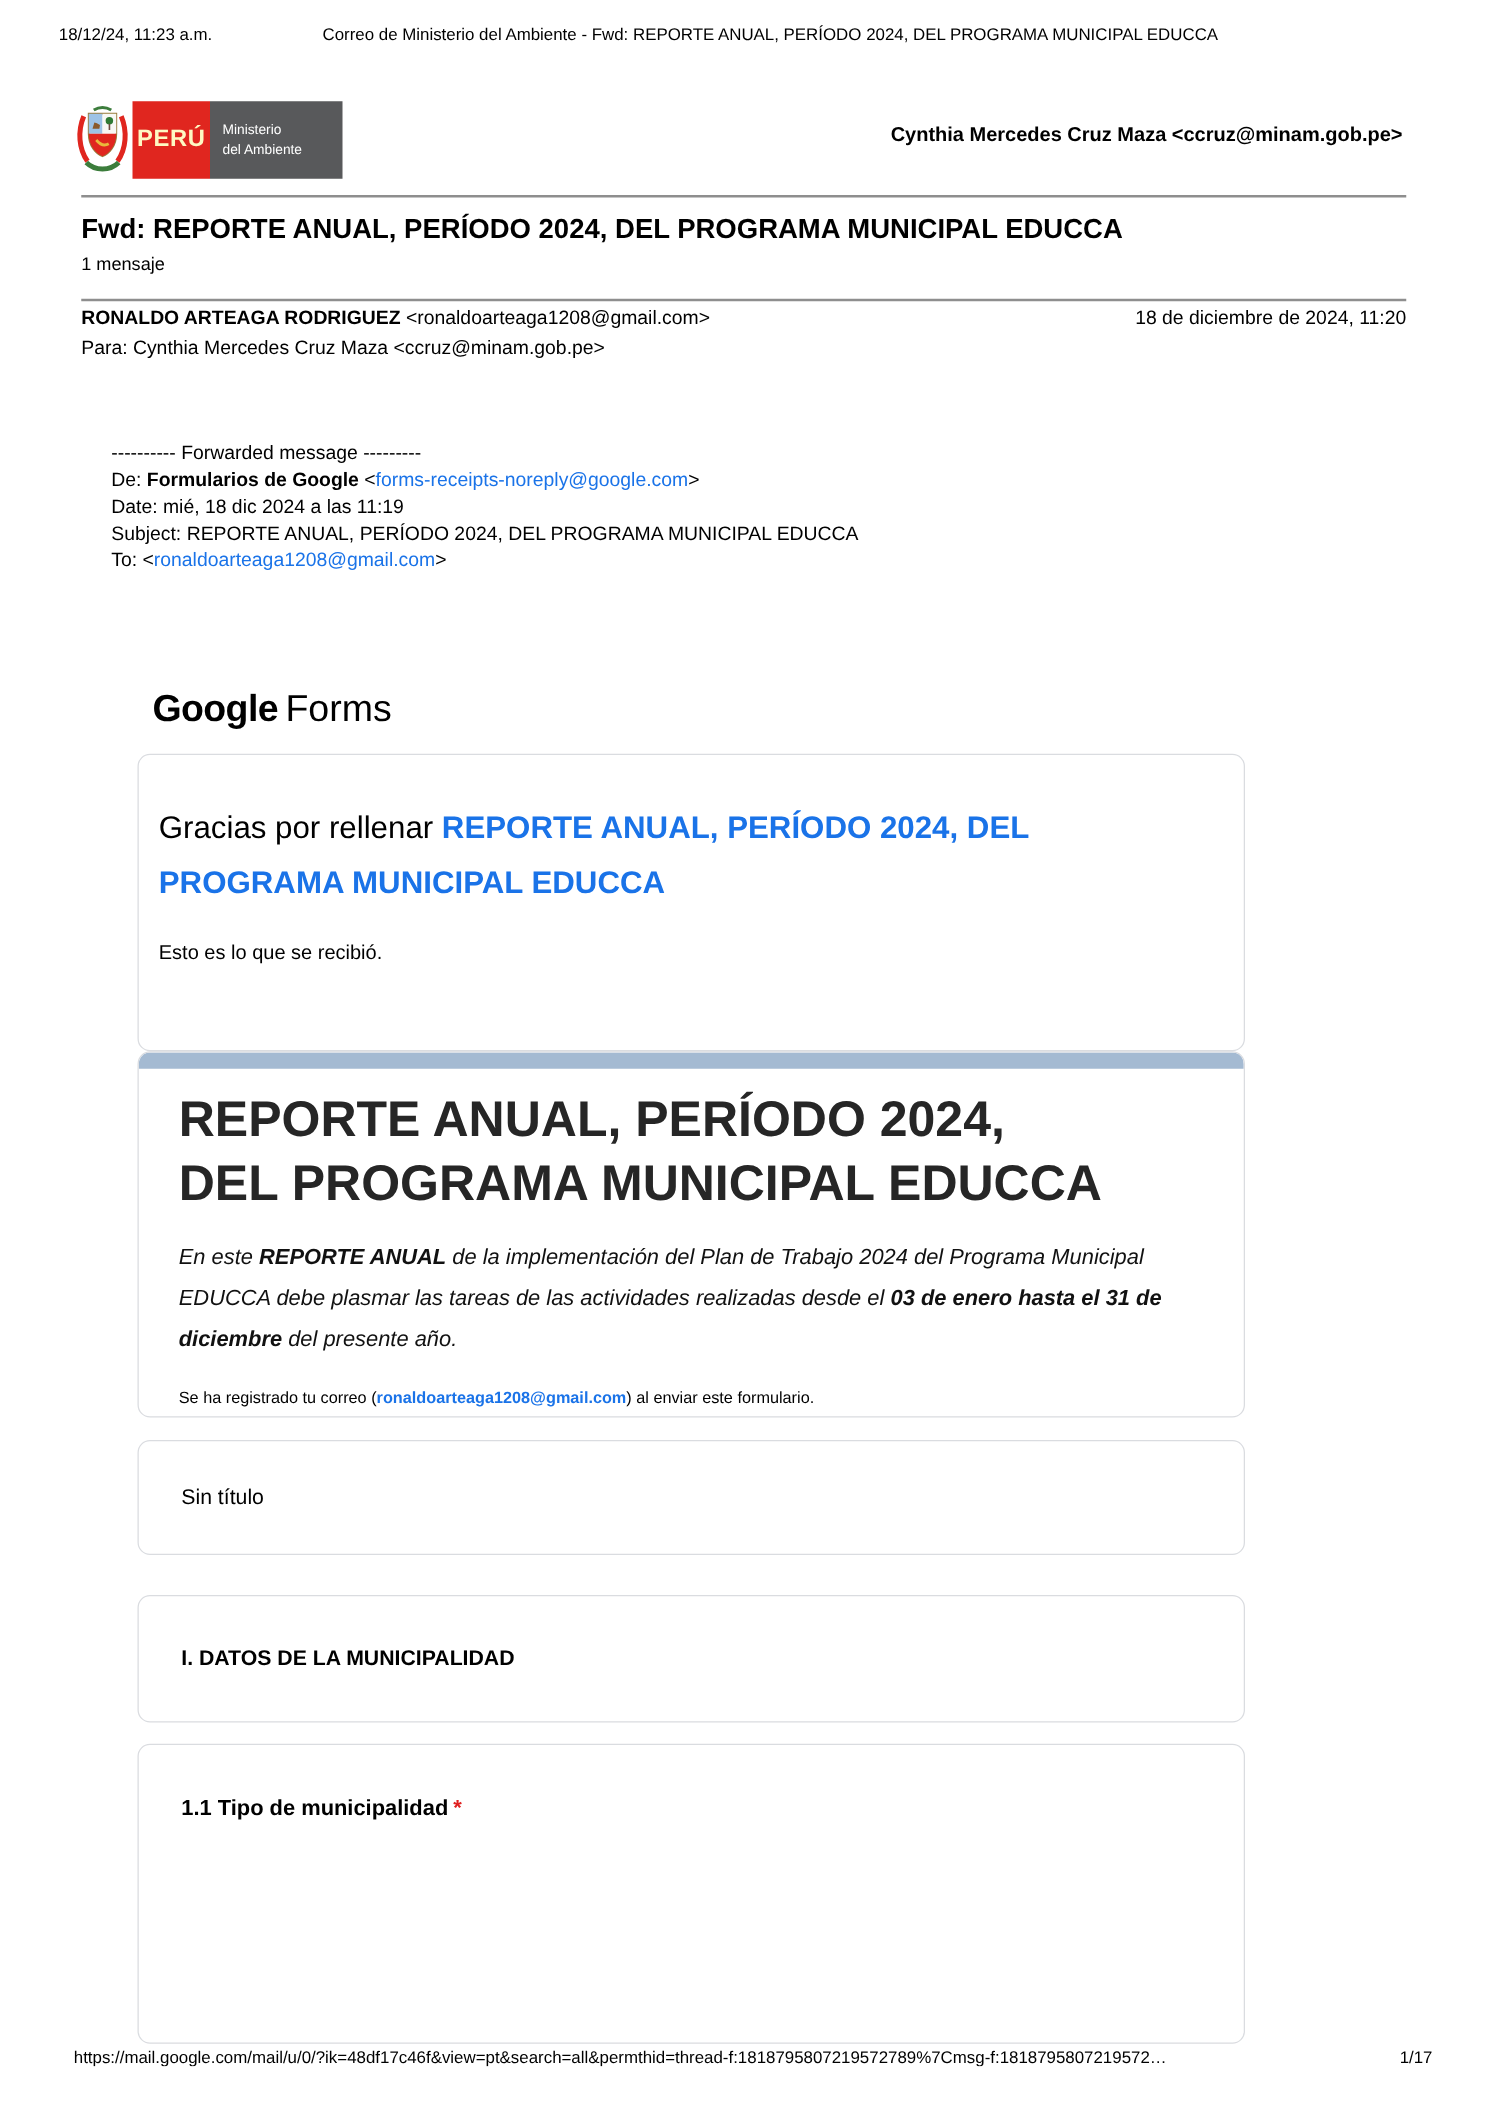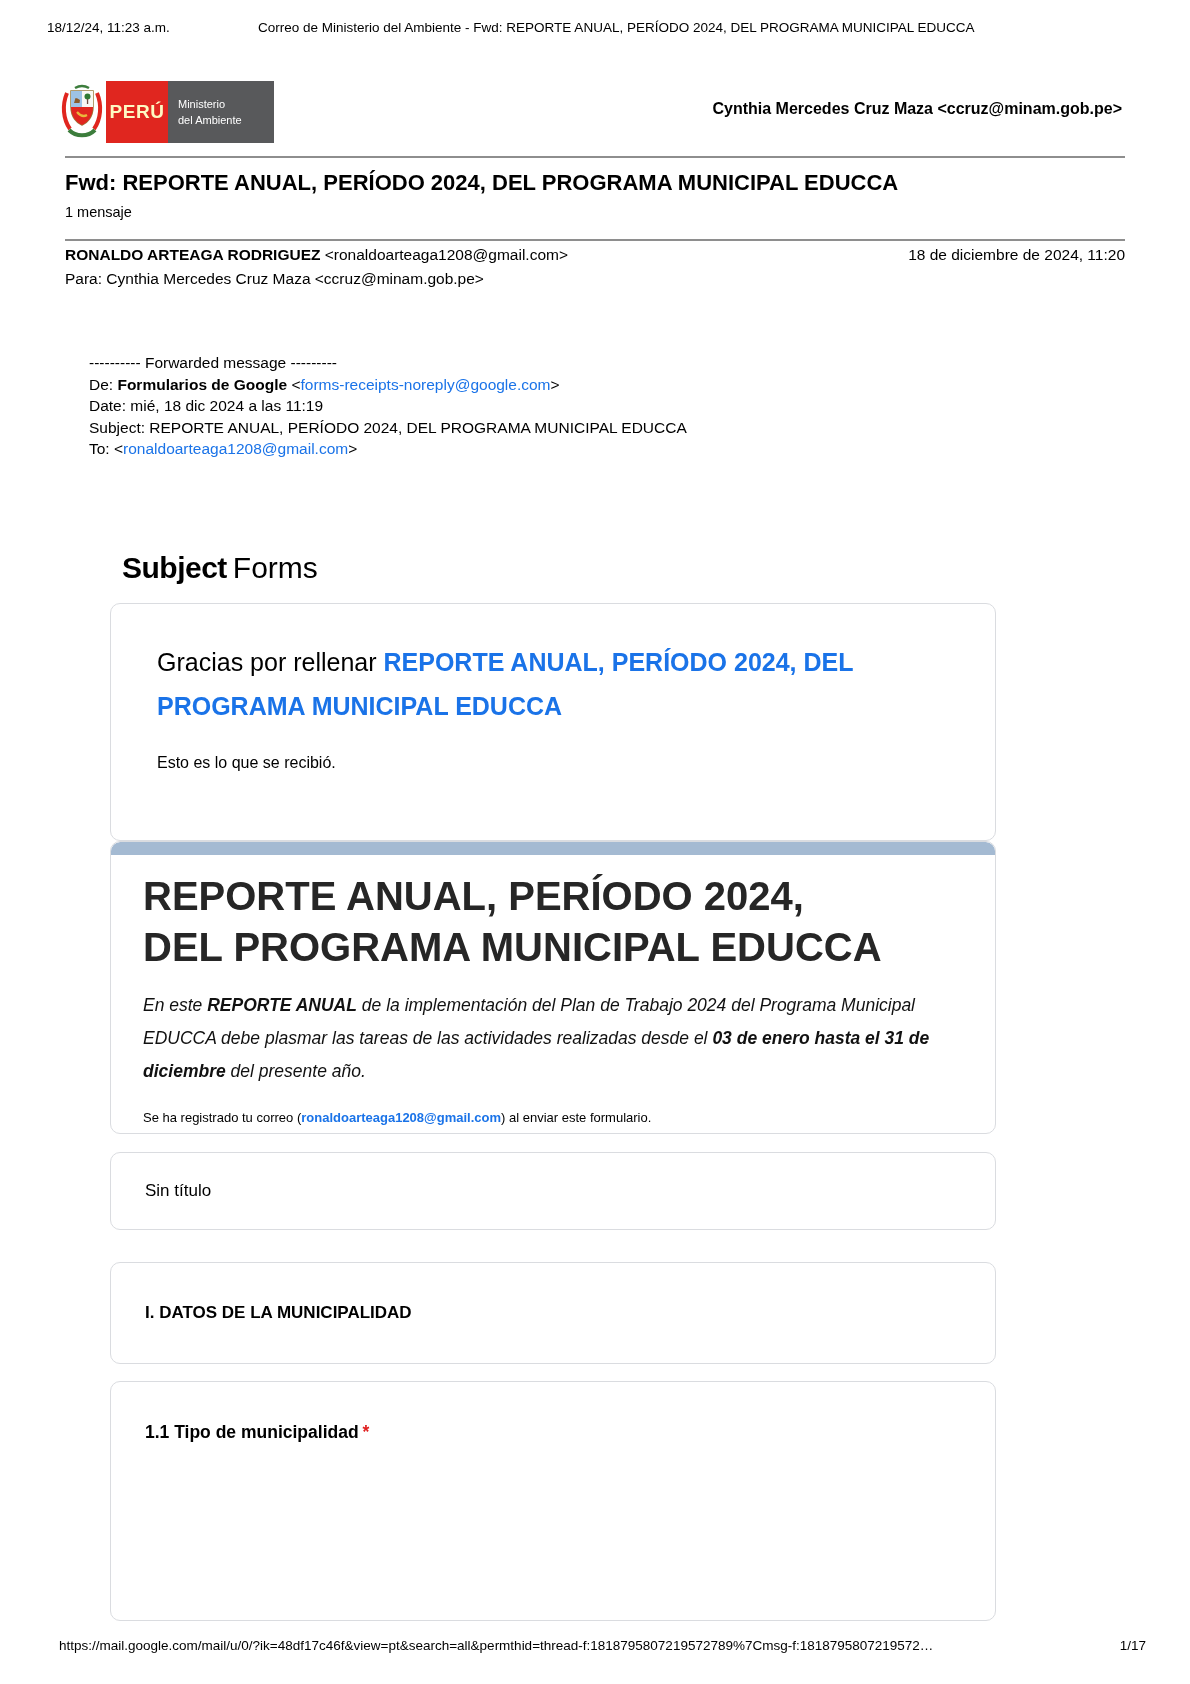--- a/index.html
+++ b/index.html
@@ -38,35 +38,35 @@
   a.lnk{color:var(--link-blue,#1a73e8);text-decoration:none;cursor:pointer;}
 
   .gforms-logo{position:absolute;left:122px;top:551px;font-size:30px;color:#000;}
   .g-word{font-weight:bold;letter-spacing:-0.5px;}
   .f-word{font-weight:normal;margin-left:6px;}
 
   
   .cards{position:absolute;left:110px;top:603px;width:886px;}
   .card{background:#fff;border:1px solid var(--card-border,#dadce0);border-radius:10px;box-sizing:border-box;}
 
-  .thanks-card{height:238px;padding:36px 46px 0;}
+  .thanks-card{height:238px;padding:36px 16px 0;}
   .thanks-text{font-size:25px;line-height:44px;color:#000;}
   a.t-link{color:var(--link-blue,#1a73e8);font-weight:bold;text-decoration:none;cursor:pointer;}
   .received-note{margin-top:26px;font-size:16px;}
 
   .form-card{margin-top:0;height:293px;position:relative;overflow:hidden;}
   .form-topbar{height:13px;background:var(--form-bar,#a4bad2);border-radius:9px 9px 0 0;}
   .form-body{padding:8px 32px 0;}
   .form-title{font-size:40px;line-height:51px;font-weight:bold;color:#262626;margin:8px 0 0;}
   .form-desc{font-style:italic;font-size:17.5px;line-height:33px;margin:16px 0 0;color:#111;}
   .bi{font-weight:bold;}
   .form-email-note{font-size:13px;margin:22px 0 0;color:#000;}
   a.note-link{color:var(--link-blue,#1a73e8);font-weight:bold;text-decoration:none;cursor:pointer;}
 
-  .small-card{margin-top:18px;height:78px;display:flex;align-items:center;padding:0 34px;font-size:17px;}
+  .small-card{margin-top:18px;height:92px;display:flex;align-items:center;padding:0 34px;font-size:17px;}
   .section-card{margin-top:32px;height:102px;display:flex;align-items:center;padding:0 34px;font-size:17px;font-weight:bold;}
   .question-card{margin-top:17px;height:240px;padding:40px 34px 0;font-size:17.5px;font-weight:bold;}
   .req{color:var(--required-red,#e02020);font-weight:bold;margin-left:4px;}
 </style>
 </head>
 <body>
 
 <div class="page">
 
   <div class="print-date">18/12/24, 11:23 a.m.</div>
@@ -114,21 +114,21 @@
 
   <div class="fwd-block">
     <div class="fwd-line">---------- Forwarded message ---------</div>
     <div class="fwd-line"><span>De: </span><span class="b">Formularios de Google</span><span> &lt;</span><a class="lnk">forms-receipts-noreply@google.com</a><span>&gt;</span></div>
     <div class="fwd-line">Date: mié, 18 dic 2024 a las 11:19</div>
     <div class="fwd-line">Subject: REPORTE ANUAL, PERÍODO 2024, DEL PROGRAMA MUNICIPAL EDUCCA</div>
     <div class="fwd-line"><span>To: &lt;</span><a class="lnk">ronaldoarteaga1208@gmail.com</a><span>&gt;</span></div>
   </div>
 
   <div class="gforms-logo">
-    <span class="g-word">Subject</span><span class="f-word">Forms</span>
+    <span class="g-word">Google</span><span class="f-word">Forms</span>
   </div>
 
   <div class="cards">
 
     <div class="card thanks-card">
       <div class="thanks-text">
         <span class="t-prefix">Gracias por rellenar </span><a class="t-link">REPORTE ANUAL, PERÍODO 2024, DEL</a><br><a class="t-link">PROGRAMA MUNICIPAL EDUCCA</a>
       </div>
       <div class="received-note">Esto es lo que se recibió.</div>
     </div>

